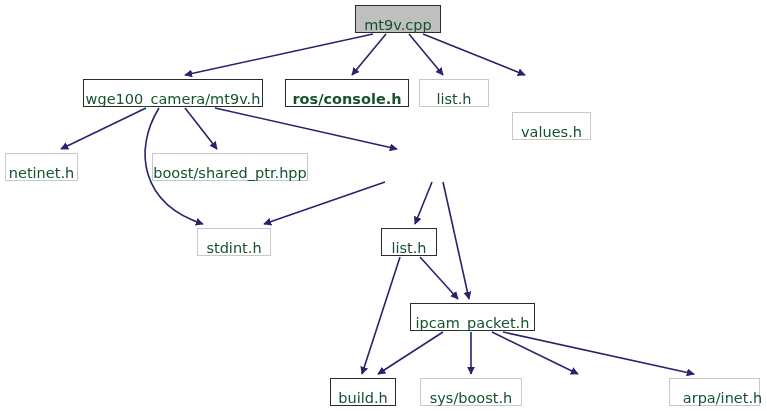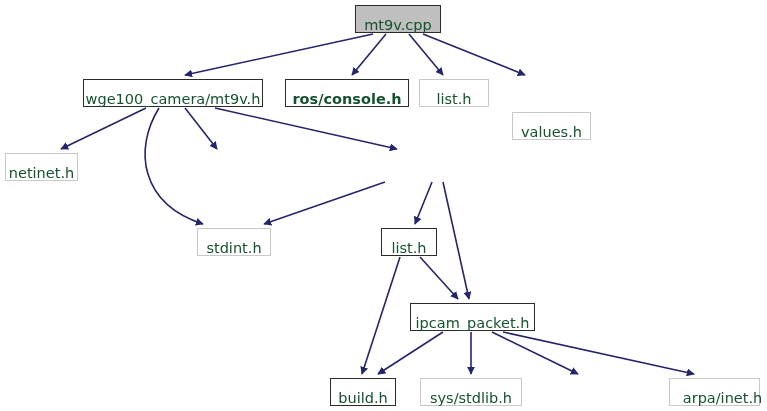--- a/index.html
+++ b/index.html
@@ -115,40 +115,43 @@
   </div>
 
   <div class="node" style="left:512px; top:79px; width:79px;margin-top:33px;">
     <span class="label">values.h</span>
   </div>
 
   <div class="node" style="left:5px; top:153px; width:73px;">
     <span class="label">netinet.h</span>
   </div>
 
+  <div class="node" style="left:152px; top:153px; width:156px;">
+    <span class="label">boost/shared_ptr.hpp</span>
+  </div>
 
 
   <div class="node" style="left:197px; top:228px; width:74px;">
     <span class="label">stdint.h</span>
   </div>
 
   <div class="node strong" style="left:381px; top:228px; width:56px;">
     <span class="label">list.h</span>
   </div>
 
   <div class="node strong" style="left:330px; top:378px; width:66px;">
     <span class="label">build.h</span>
   </div>
 
   <div class="node strong" style="left:410px; top:303px; width:125px;">
     <span class="label">ipcam_packet.h</span>
   </div>
 
   <div class="node" style="left:420px; top:378px; width:102px;">
-    <span class="label">sys/stdlib.h</span>
+    <span class="label">sys/boost.h</span>
   </div>
 
 
   <div class="node" style="left:669px; top:378px; width:91px;padding-left:16px;">
     <span class="label">arpa/inet.h</span>
   </div>
 
 </div>
 
 </body></html>

